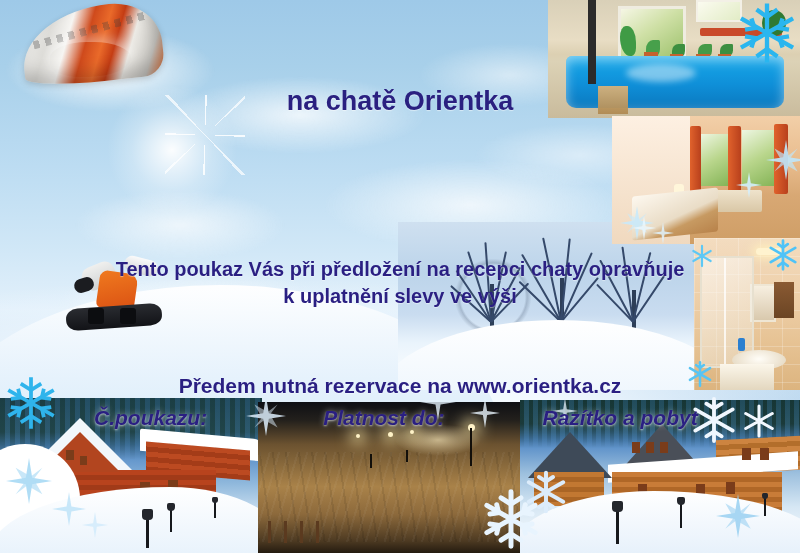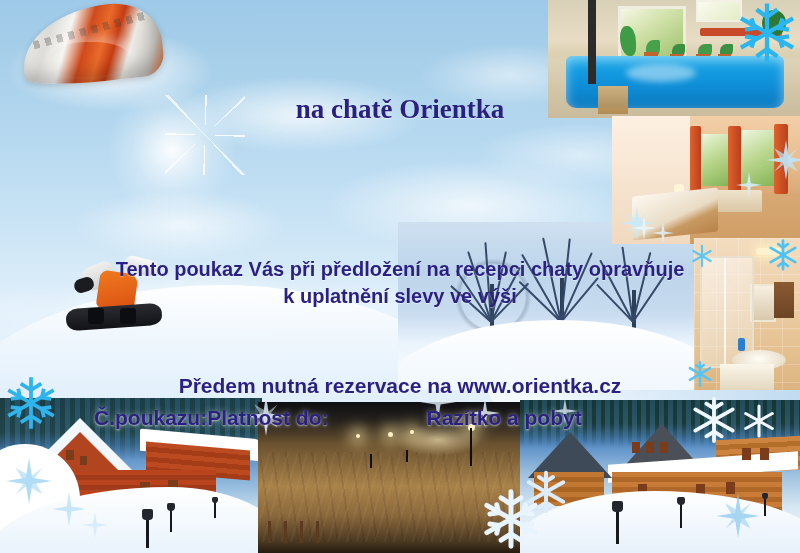--- a/index.html
+++ b/index.html
@@ -265,43 +265,44 @@
     font-family:"DejaVu Serif","Liberation Serif",serif;
     font-weight:bold;font-size:35px;letter-spacing:.5px;
     color:#241a7a;
     text-shadow:0 1px 1px rgba(255,255,255,.55);
   }
   .subtitle{
     left:0;right:0;top:82px;
     font-weight:bold;font-size:27px;color:#2a2080;
     text-shadow:0 1px 1px rgba(255,255,255,.5);
   }
-  .subtitle .l2{display:block;margin-top:12px;font-family:Liberation Serif, serif;}
+  .subtitle .l2{display:block;margin-top:4px;}
   .body1{
     left:0;right:0;top:258px;
     font-weight:bold;font-size:20px;color:#2a1f82;
     text-shadow:0 1px 1px rgba(255,255,255,.45);
   }
   .body1 .l2{display:block;margin-top:5px;}
   .body2{
     left:0;right:0;top:374px;
     font-weight:bold;font-size:21px;color:#2a1f82;
     text-shadow:0 1px 1px rgba(255,255,255,.45);
   }
   .fields{
     position:absolute;left:0;right:0;top:406px;height:32px;
     display:flex;align-items:flex-start;
   }
   .field{
     font-weight:bold;font-size:21px;color:#2a1f82;
     text-shadow:0 1px 2px rgba(255,255,255,.55), 0 0 6px rgba(255,255,255,.5);
     white-space:nowrap;
+    font-style:italic;
   }
   .f1{margin-left:94px;}
-  .f2{}
+  .f2{margin-left:116px;}
   .f3{margin-left:98px;}
 </style>
 </head>
 <body>
 
 <div class="voucher">
 
   <div class="sky">
     <div class="cloud c1"></div>
     <div class="cloud c2"></div>

